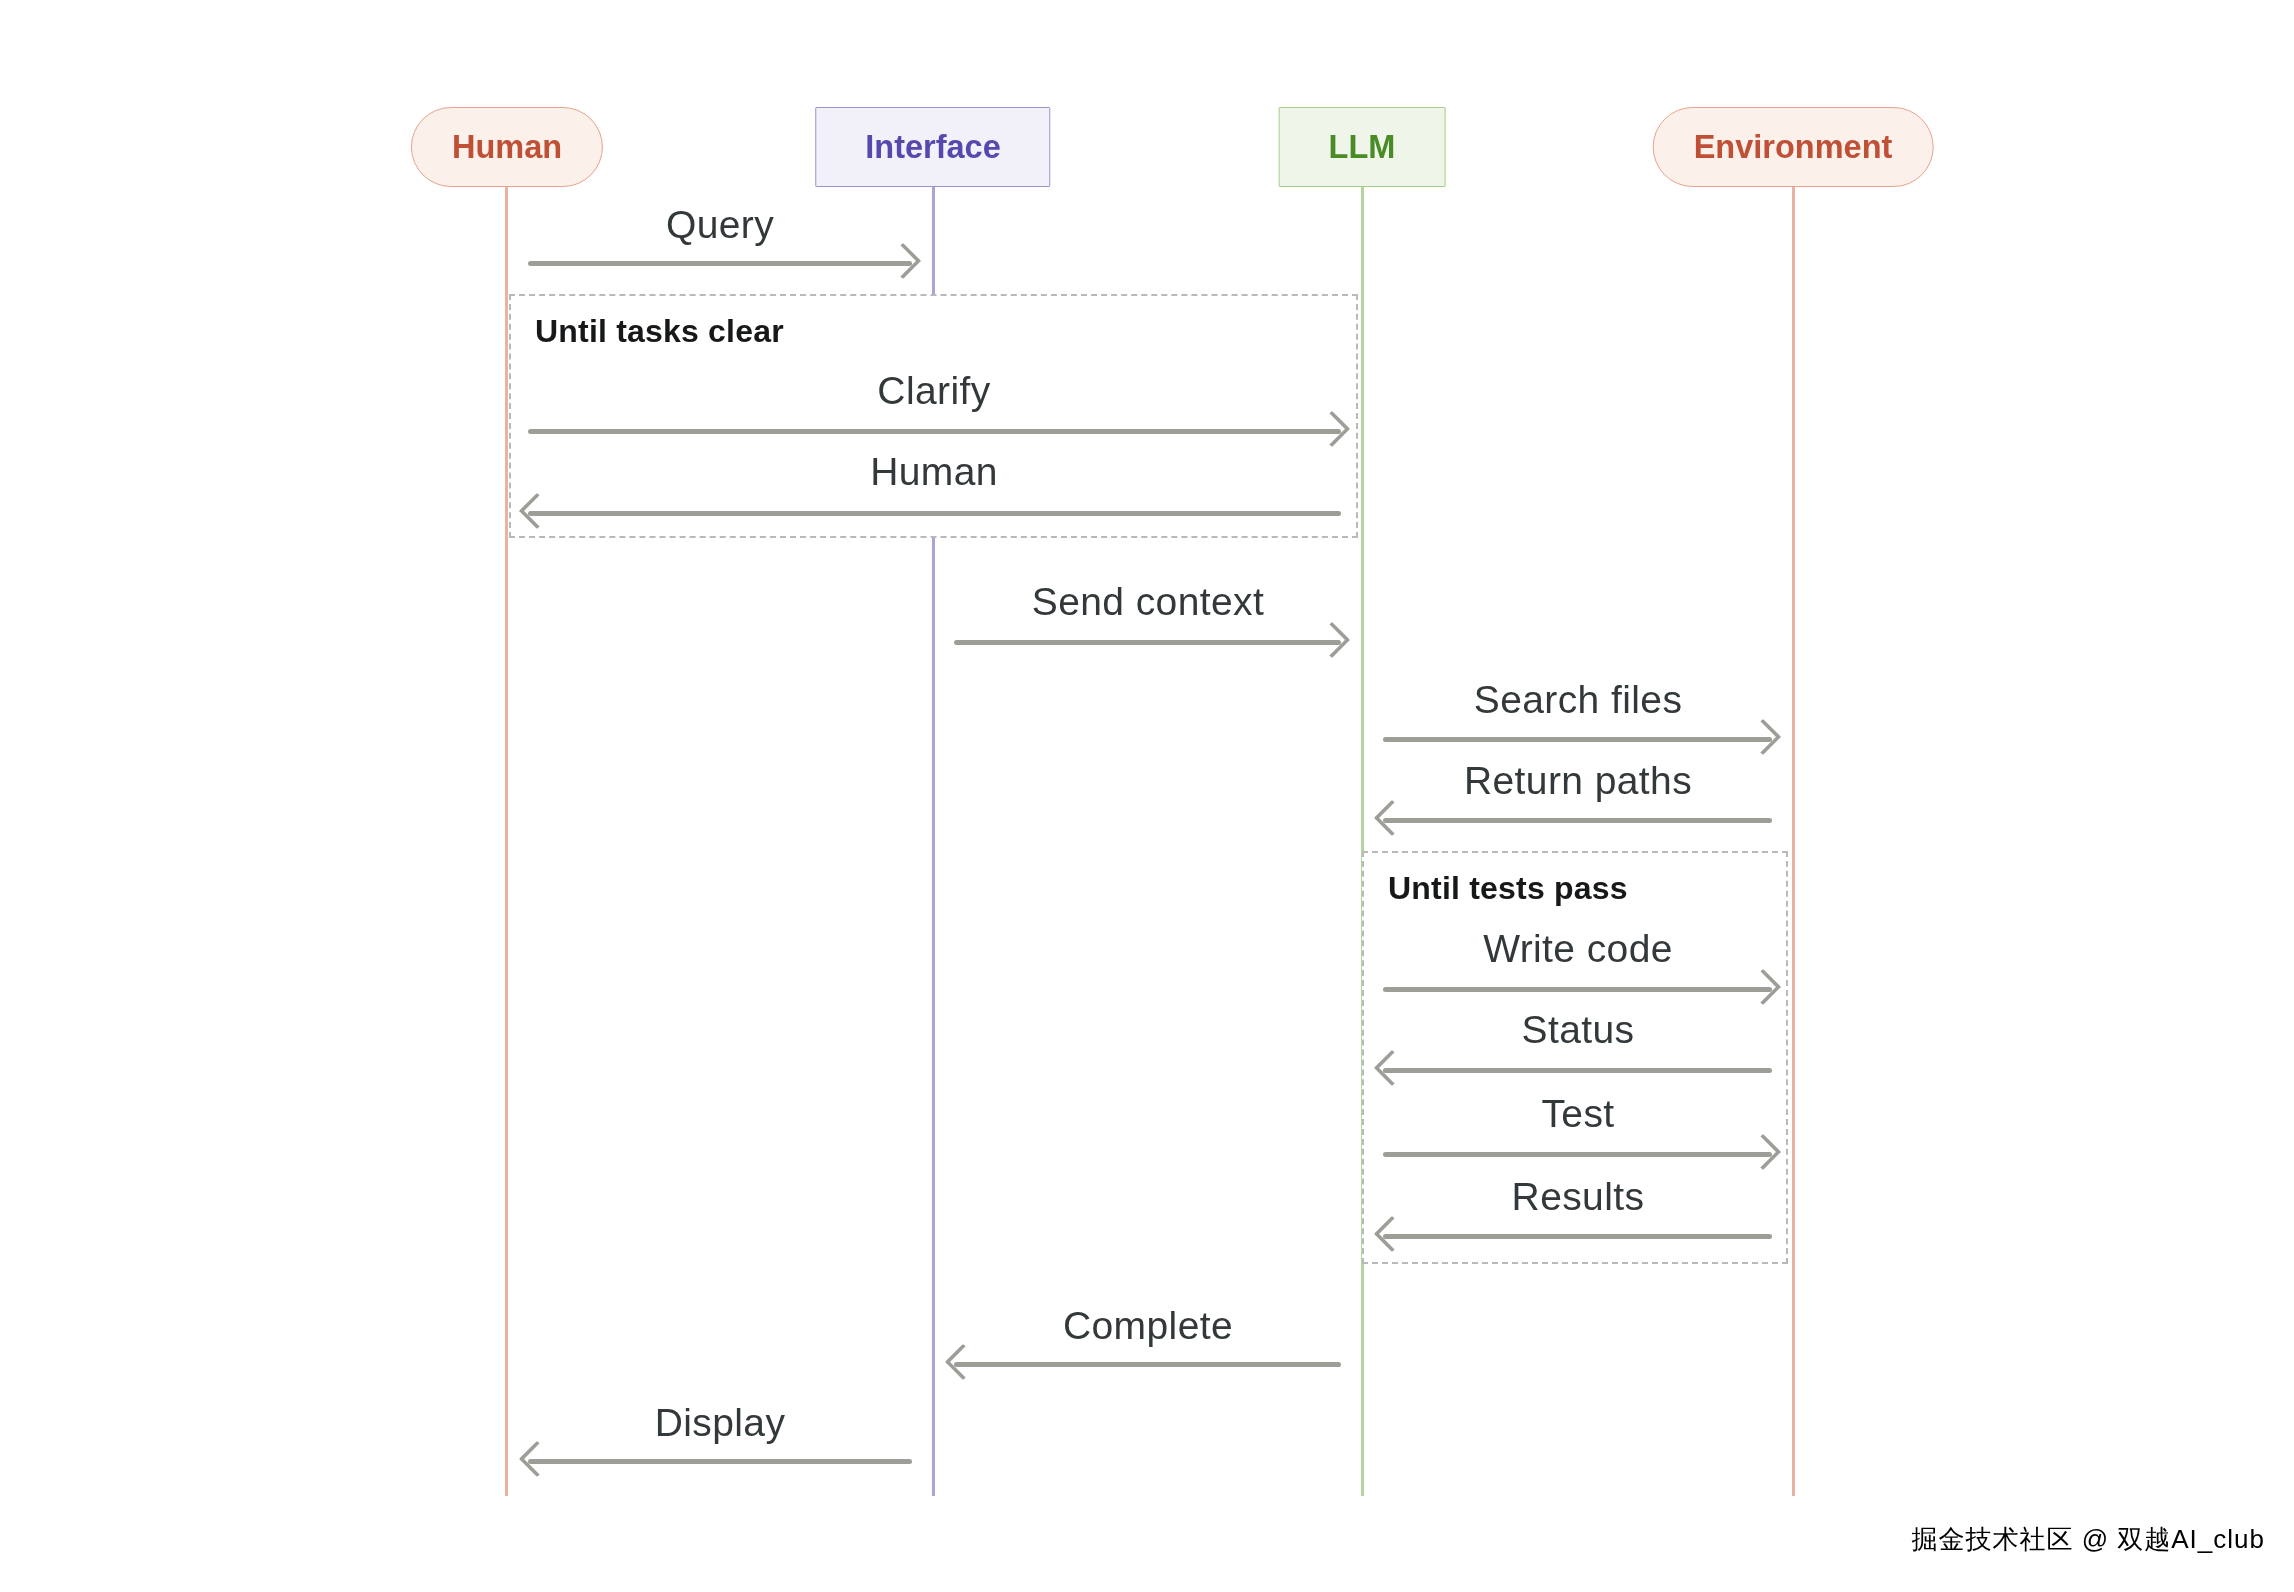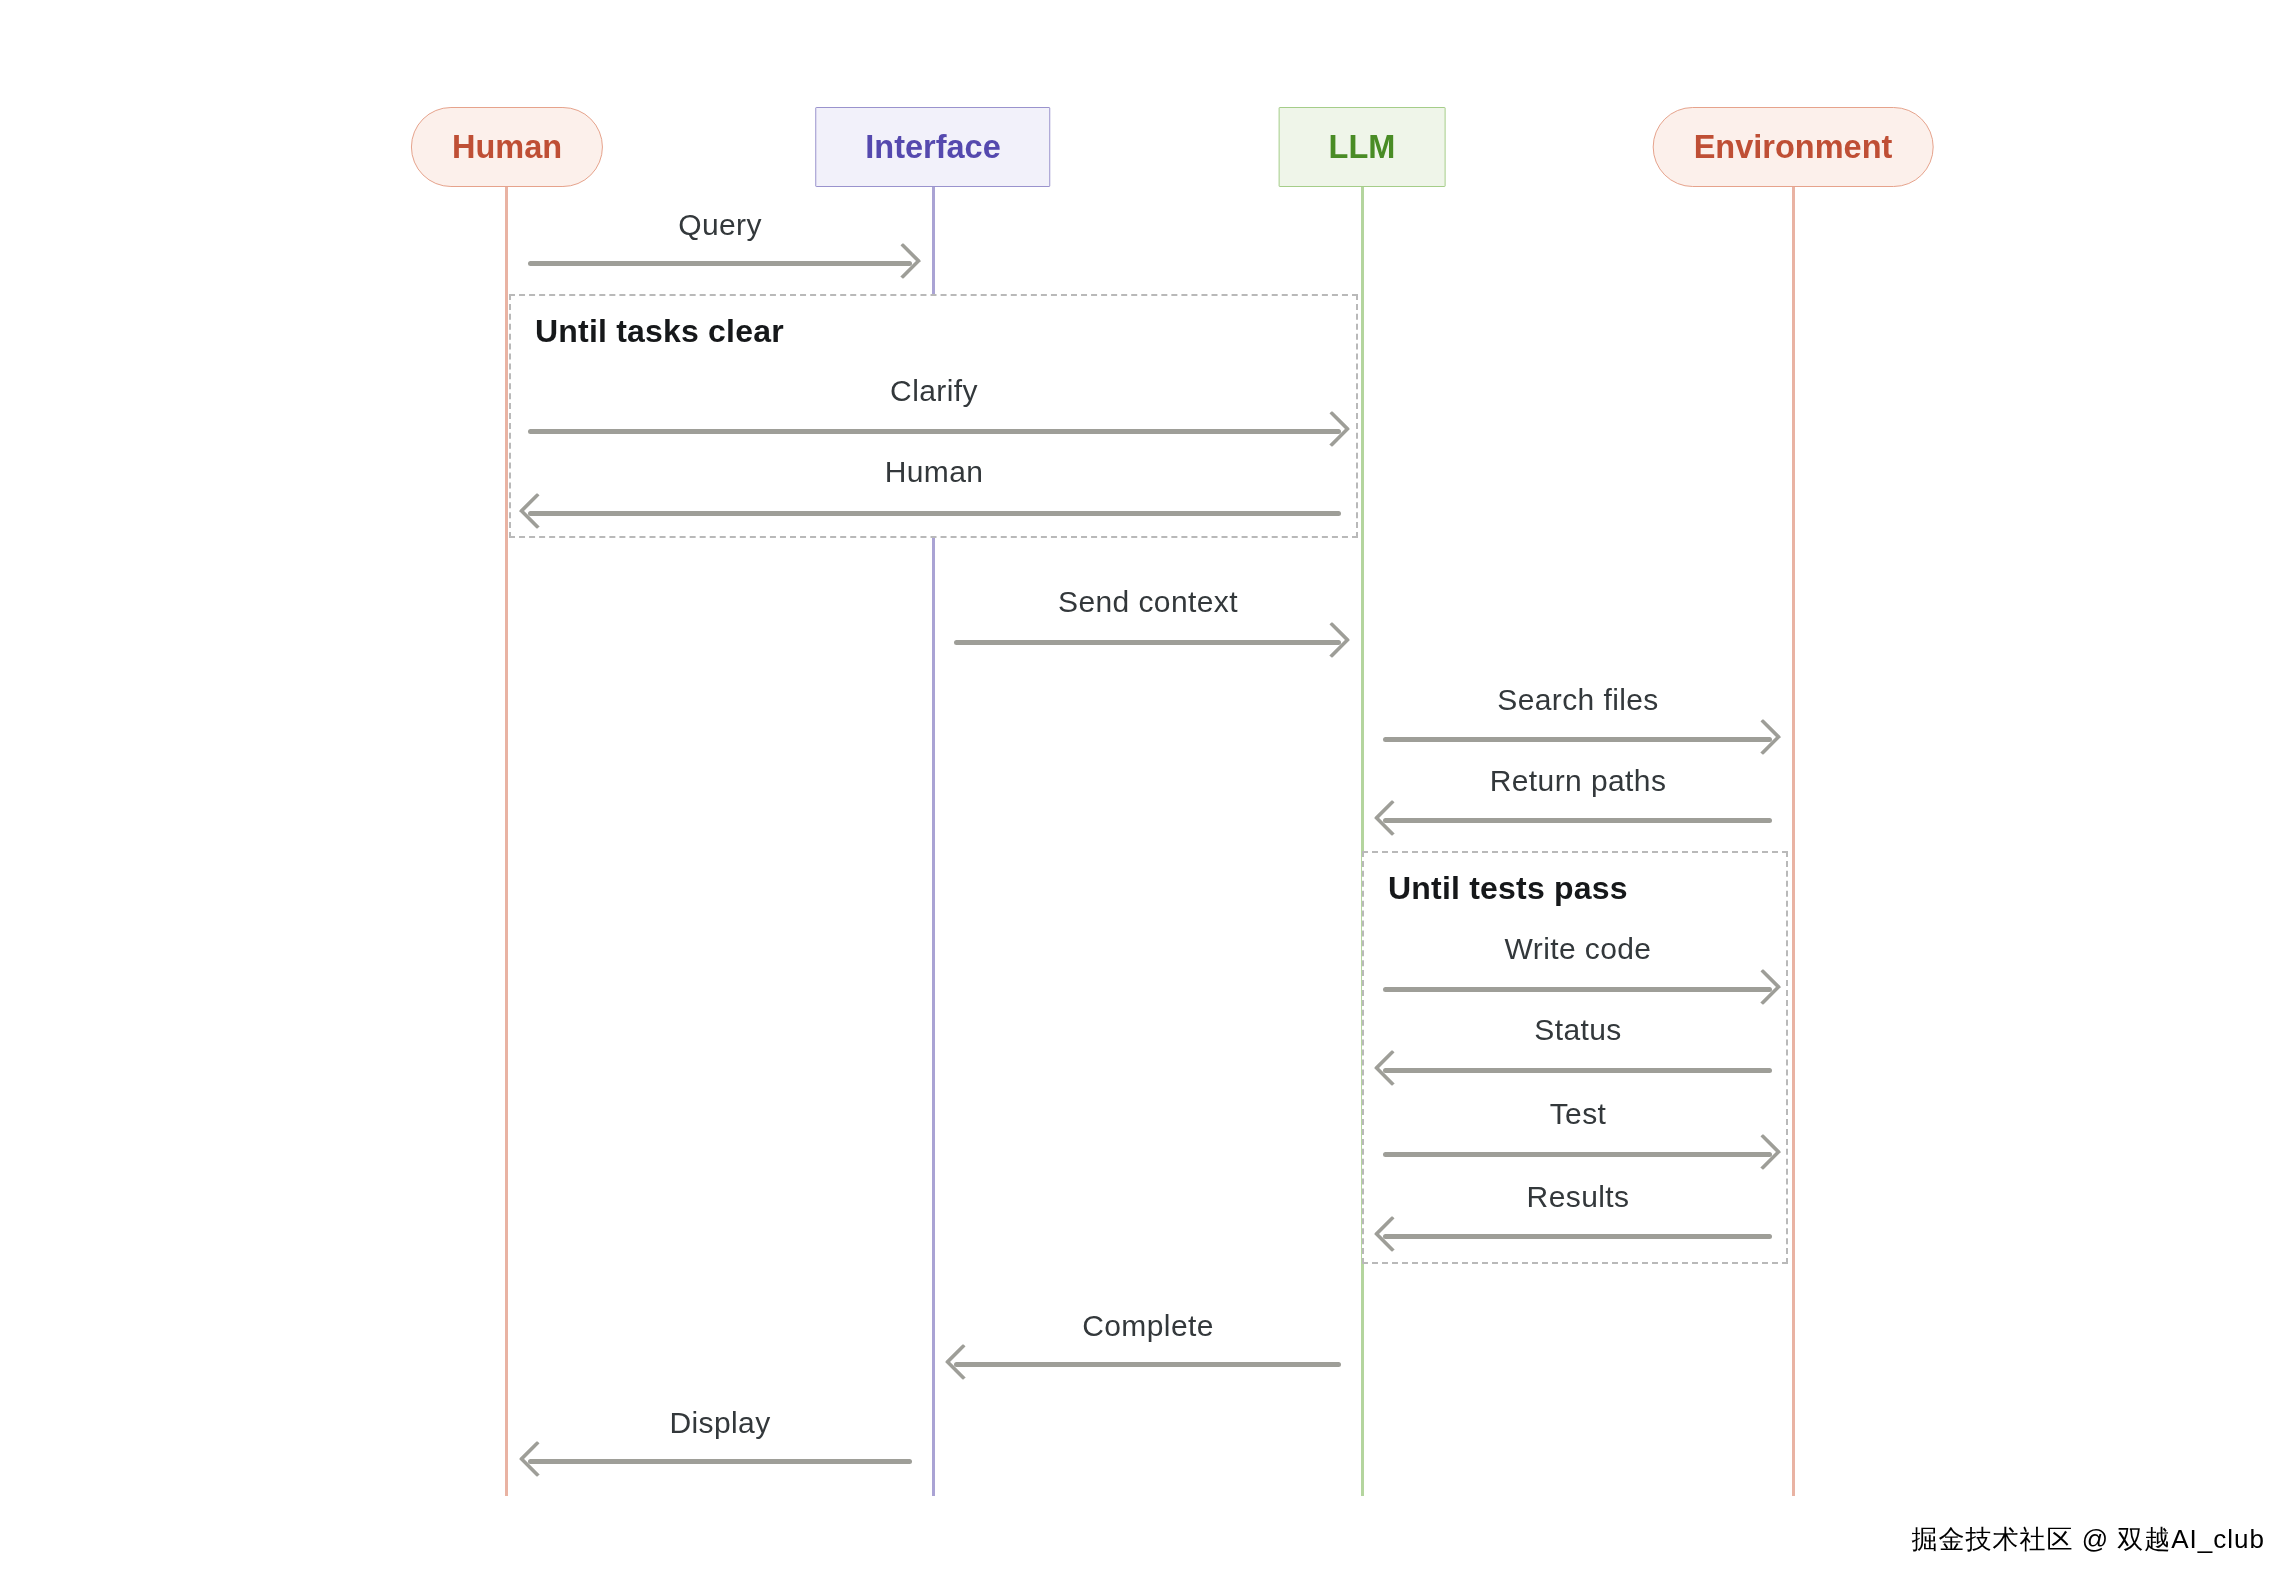--- a/index.html
+++ b/index.html
@@ -23,21 +23,21 @@
     box-sizing:border-box;
   }
   .loop-label{
     position:absolute;left:24px;top:17px;
     font-size:32px;font-weight:700;color:#16181a;
     letter-spacing:0.2px;white-space:nowrap;
   }
   
   .msg-label{
     position:absolute;transform:translate(-50%,-50%);
-    font-size:30px;color:var(--message-text,#33383b);
+    font-size:39px;color:var(--message-text,#33383b);
     letter-spacing:0.4px;white-space:nowrap;
   }
   .msg-arrow{position:absolute;height:4.8px;border-radius:2.9px;background:var(--arrow,#9e9e98);}
   .chev{
     position:absolute;top:50%;width:22px;height:22px;
     border-top:4.8px solid var(--arrow,#9e9e98);
     border-right:4.8px solid var(--arrow,#9e9e98);
     border-radius:1.9px;
   }
   .chev.right{right:-3.8px;transform:translateY(-58%) rotate(45deg);}

